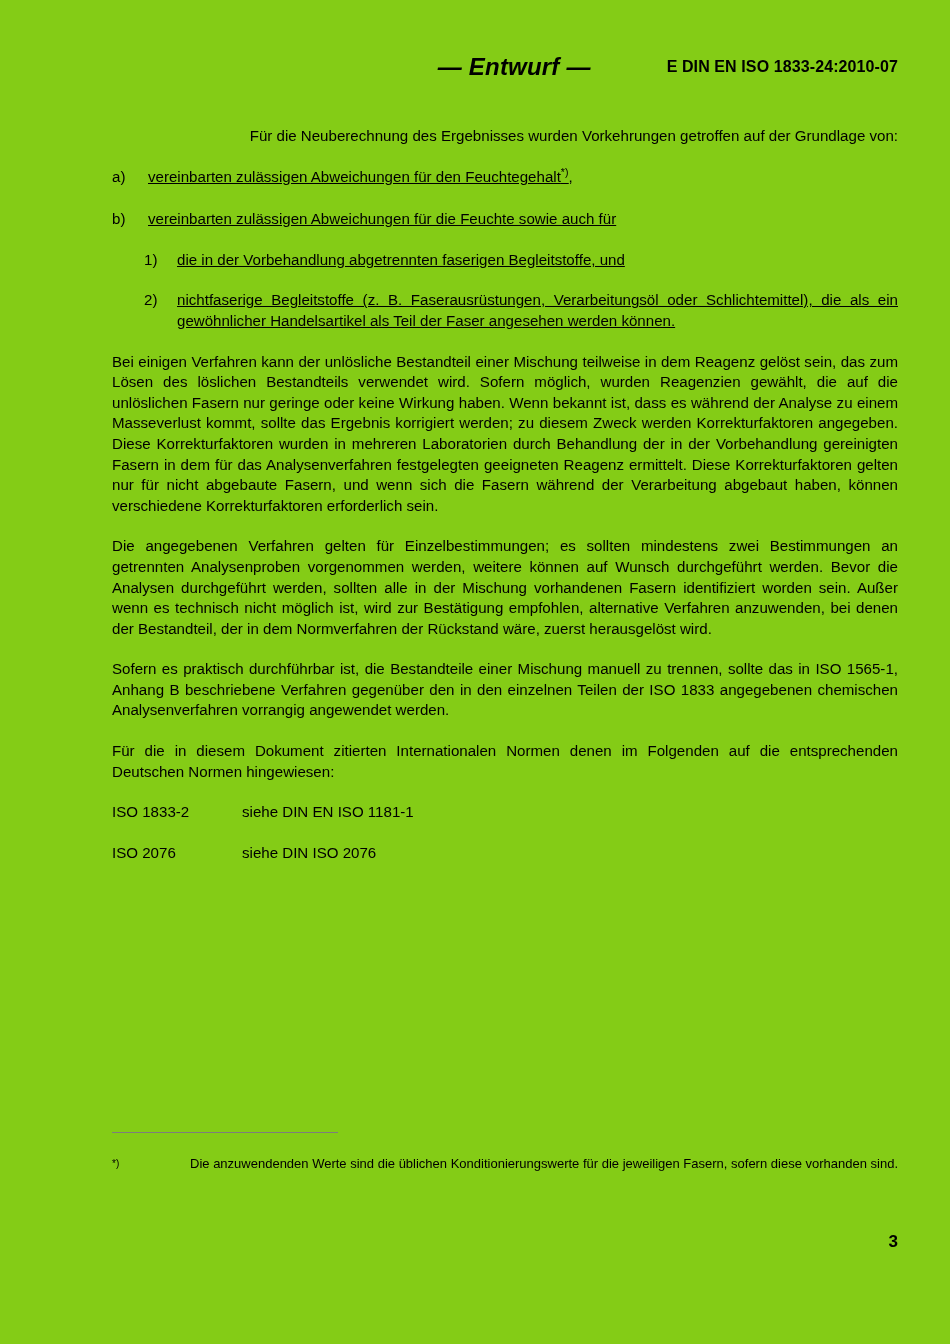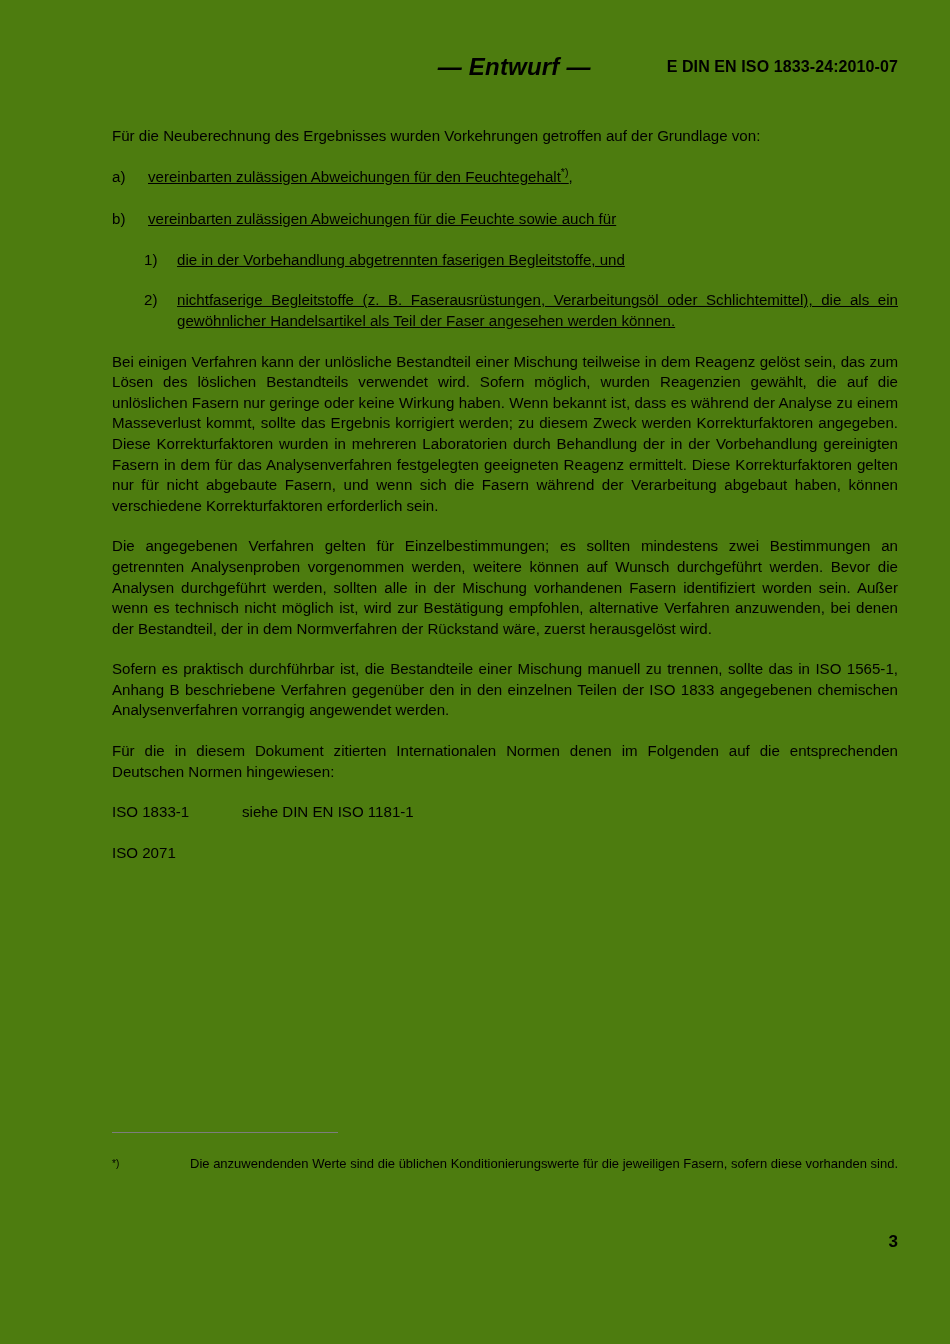--- a/index.html
+++ b/index.html
@@ -8,21 +8,21 @@
     background: #ffffff;
   }
   body {
     font-family: "Liberation Sans", sans-serif;
     color: #000000;
   }
   .page {
     position: relative;
     width: 950px;
     height: 1344px;
-    background: #4d7c0f;
+    background: #84cc16;
     overflow: hidden;
     box-sizing: border-box;
   }
 
   
   .header {
     position: absolute;
     left: 112px;
     right: 52px;
     top: 50px;
@@ -55,21 +55,21 @@
   }
 
   p.para {
     margin: 0 0 20px 0;
     font-size: 15.1px;
     line-height: 20.6px;
     text-align: justify;
     text-justify: inter-word;
   }
   p.para.nojust {
-    text-align: left;
+    text-align: right;
   }
 
   
   .listrow {
     display: flex;
     margin: 0 0 20px 0;
     font-size: 15.1px;
     line-height: 20.6px;
   }
   .listrow .marker {
@@ -195,25 +195,26 @@
     <p class="para">Bei einigen Verfahren kann der unlösliche Bestandteil einer Mischung teilweise in dem Reagenz gelöst sein, das zum Lösen des löslichen Bestandteils verwendet wird. Sofern möglich, wurden Reagenzien gewählt, die auf die unlöslichen Fasern nur geringe oder keine Wirkung haben. Wenn bekannt ist, dass es während der Analyse zu einem Masseverlust kommt, sollte das Ergebnis korrigiert werden; zu diesem Zweck werden Korrekturfaktoren angegeben. Diese Korrekturfaktoren wurden in mehreren Laboratorien durch Behandlung der in der Vorbehandlung gereinigten Fasern in dem für das Analysenverfahren festgelegten geeigneten Reagenz ermittelt. Diese Korrekturfaktoren gelten nur für nicht abgebaute Fasern, und wenn sich die Fasern während der Verarbeitung abgebaut haben, können verschiedene Korrekturfaktoren erforderlich sein.</p>
 
     <p class="para">Die angegebenen Verfahren gelten für Einzelbestimmungen; es sollten mindestens zwei Bestimmungen an getrennten Analysenproben vorgenommen werden, weitere können auf Wunsch durchgeführt werden. Bevor die Analysen durchgeführt werden, sollten alle in der Mischung vorhandenen Fasern identifiziert worden sein. Außer wenn es technisch nicht möglich ist, wird zur Bestätigung empfohlen, alternative Verfahren anzuwenden, bei denen der Bestandteil, der in dem Normverfahren der Rückstand wäre, zuerst herausgelöst wird.</p>
 
     <p class="para">Sofern es praktisch durchführbar ist, die Bestandteile einer Mischung manuell zu trennen, sollte das in ISO 1565-1, Anhang B beschriebene Verfahren gegenüber den in den einzelnen Teilen der ISO 1833 angegebenen chemischen Analysenverfahren vorrangig angewendet werden.</p>
 
     <p class="para">Für die in diesem Dokument zitierten Internationalen Normen denen im Folgenden auf die entsprechenden Deutschen Normen hingewiesen:</p>
 
     <div class="ref-block">
       <div class="refrow">
-        <div class="ref-key">ISO 1833-1</div>
+        <div class="ref-key">ISO 1833-2</div>
         <div class="ref-val">siehe DIN EN ISO 1181-1</div>
       </div>
       <div class="refrow">
-        <div class="ref-key">ISO 2071</div>
+        <div class="ref-key">ISO 2076</div>
+        <div class="ref-val">siehe DIN ISO 2076</div>
       </div>
     </div>
 
   </div>
 
   <div class="footnote-area">
     <div class="footnote-rule"></div>
     <div class="footnote-row">
       <div class="fn-marker"><span>*)</span></div>
       <div class="fn-text">Die anzuwendenden Werte sind die üblichen Konditionierungswerte für die jeweiligen Fasern, sofern diese vorhanden sind.</div>

